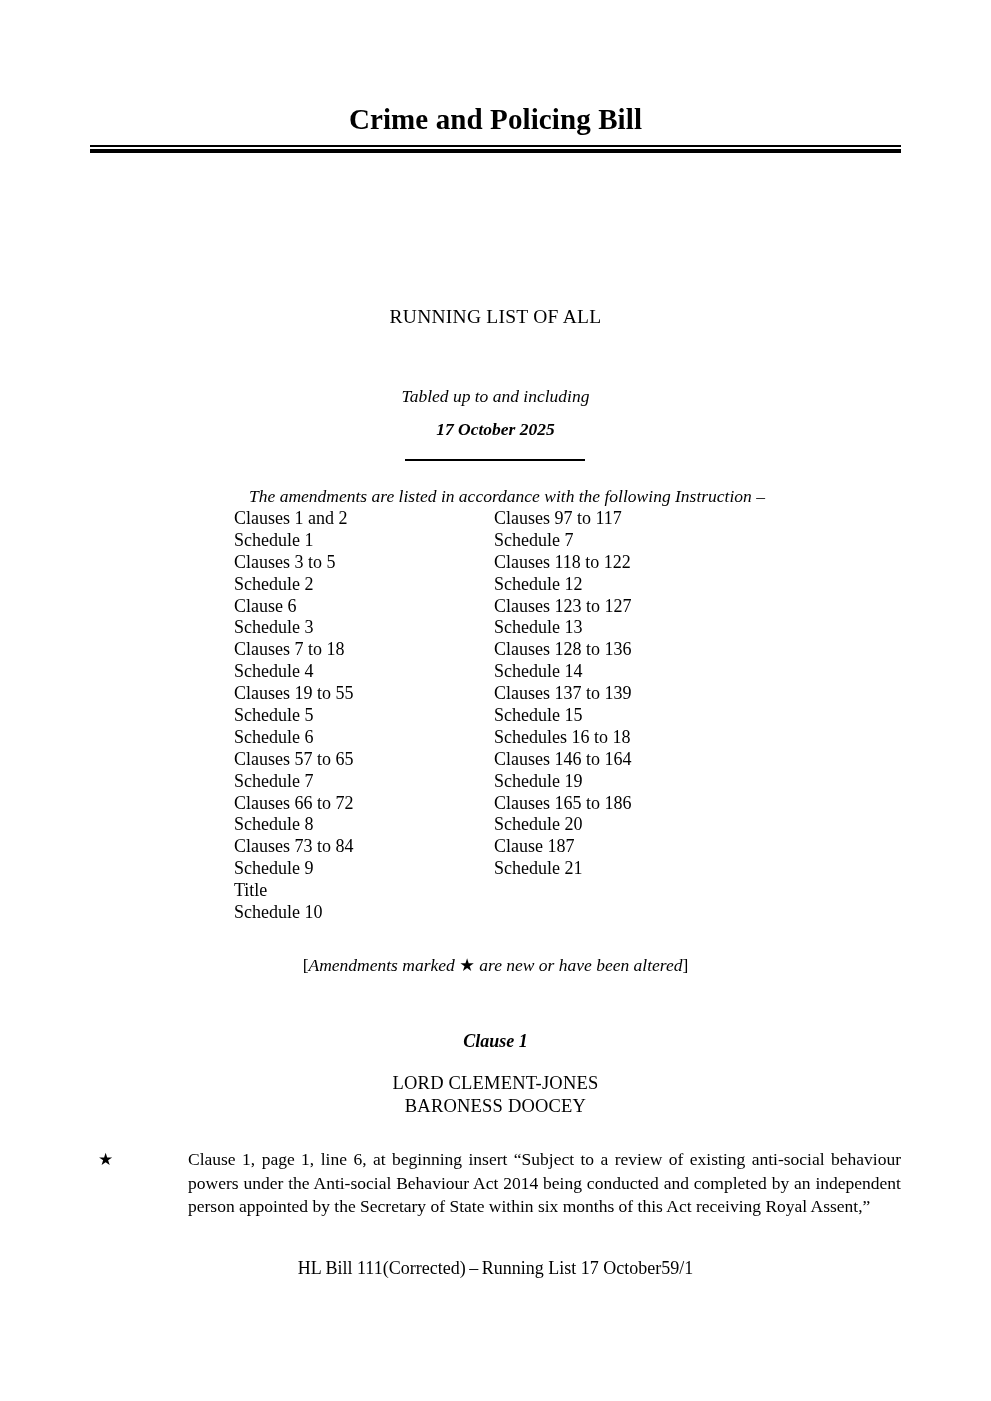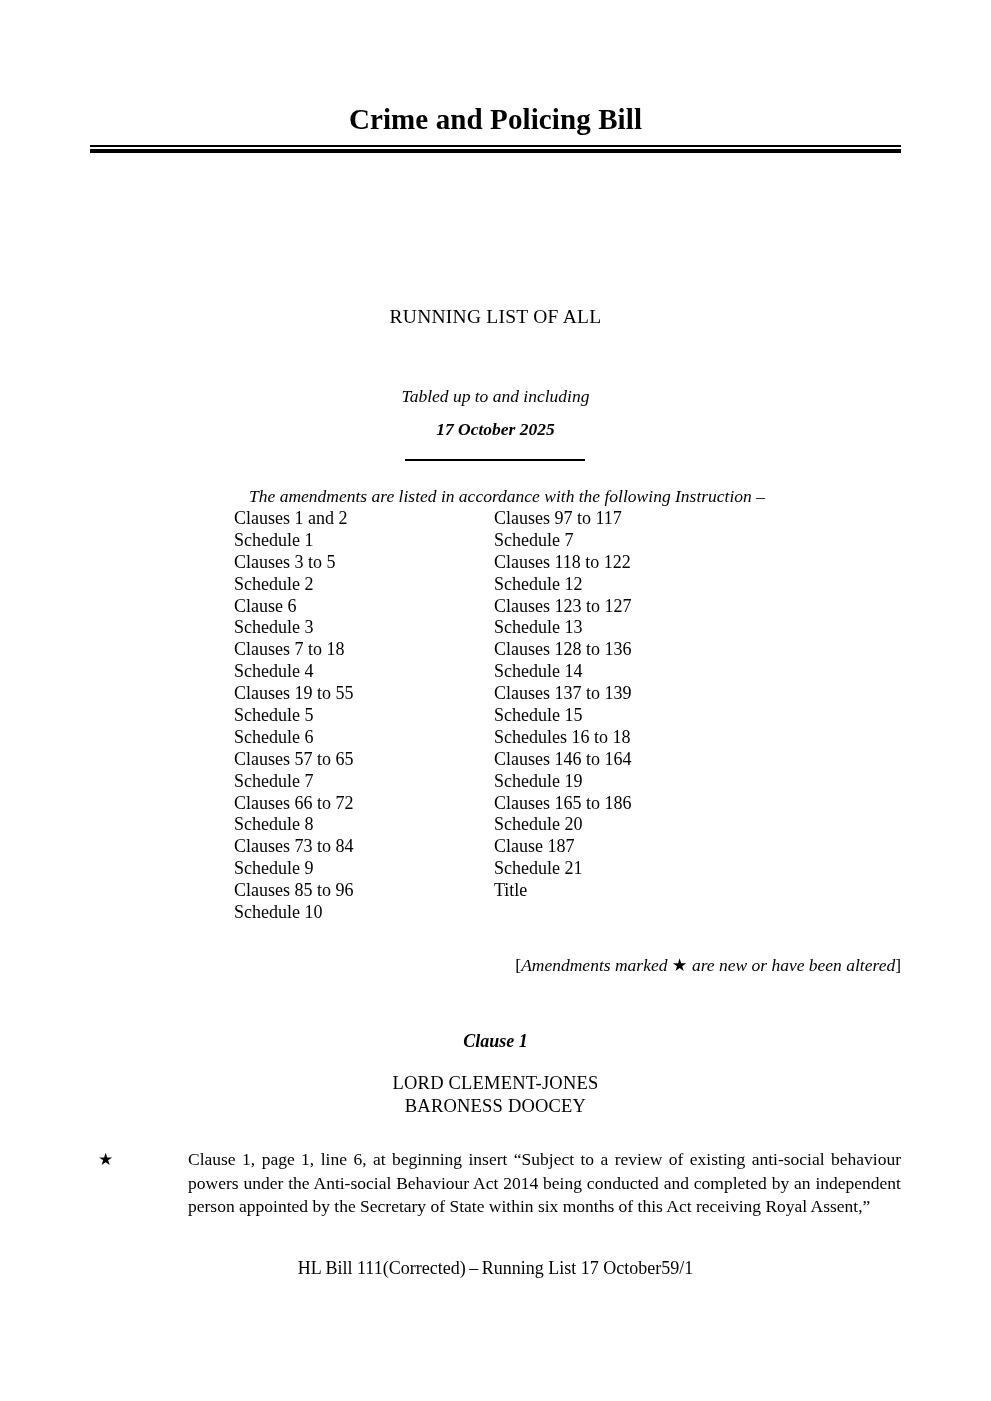--- a/index.html
+++ b/index.html
@@ -119,21 +119,21 @@
     flex: 0 0 300px;
     white-space: nowrap;
   }
 
   
   .star-note {
     position: absolute;
     left: 90px;
     top: 955px;
     width: 811px;
-    text-align: right;
+    text-align: center;
     font-size: 17.5px;
   }
   .star-note .it { font-style: italic; }
   .star-note .brk { font-style: normal; }
   .star-glyph { font-style: normal; }
 
   
   .clause-heading {
     position: absolute;
     left: 90px;
@@ -278,21 +278,20 @@
     </div>
     <div class="list-row">
       <div class="list-col-left">Clauses 73 to 84</div>
       <div class="list-col-right">Clause 187</div>
     </div>
     <div class="list-row">
       <div class="list-col-left">Schedule 9</div>
       <div class="list-col-right">Schedule 21</div>
     </div>
     <div class="list-row">
-      <div class="list-col-left">Clauses 85 to 96</div>
       <div class="list-col-right">Title</div>
     </div>
     <div class="list-row">
       <div class="list-col-left">Schedule 10</div>
       <div class="list-col-right"></div>
     </div>
   </div>
 
   <div class="star-note">
     <span class="brk">[</span><span class="it">Amendments marked </span><span class="star-glyph">★</span><span class="it"> are new or have been altered</span><span class="brk">]</span>

